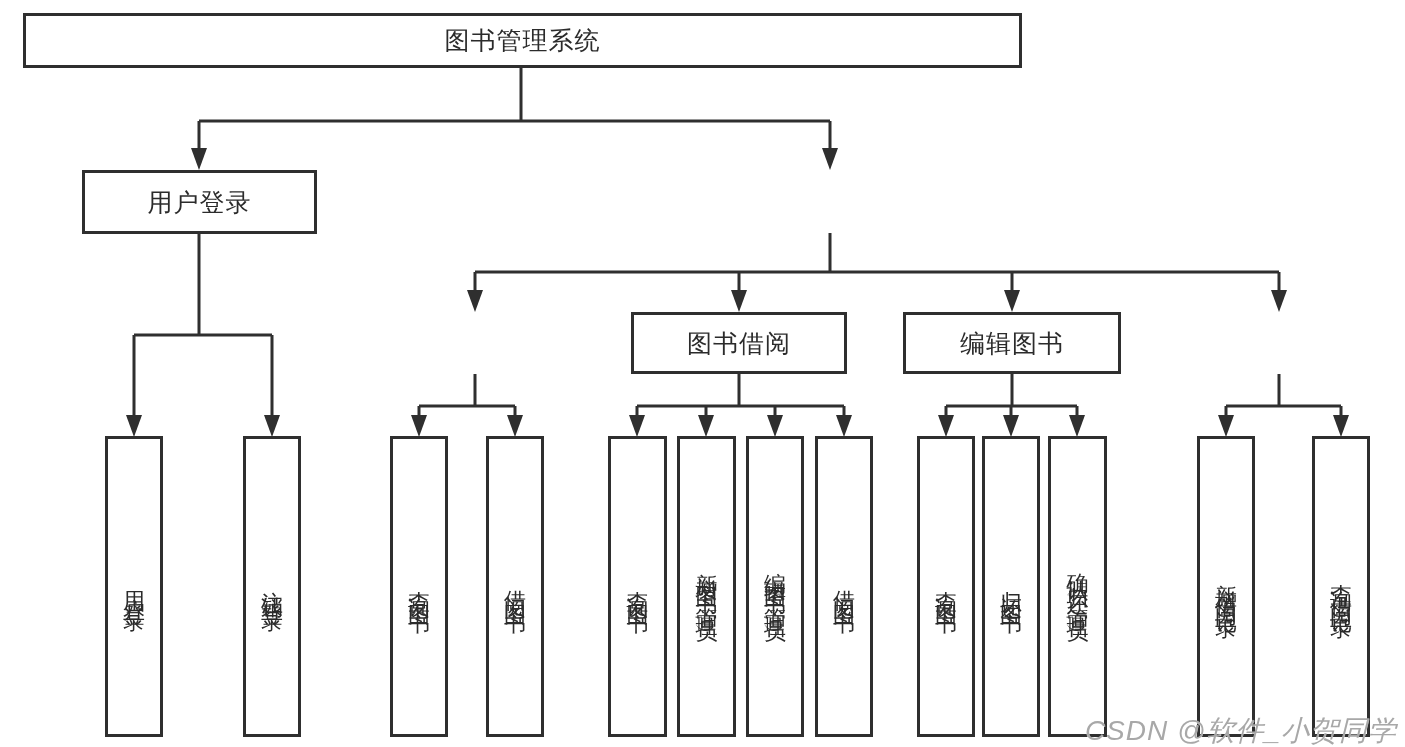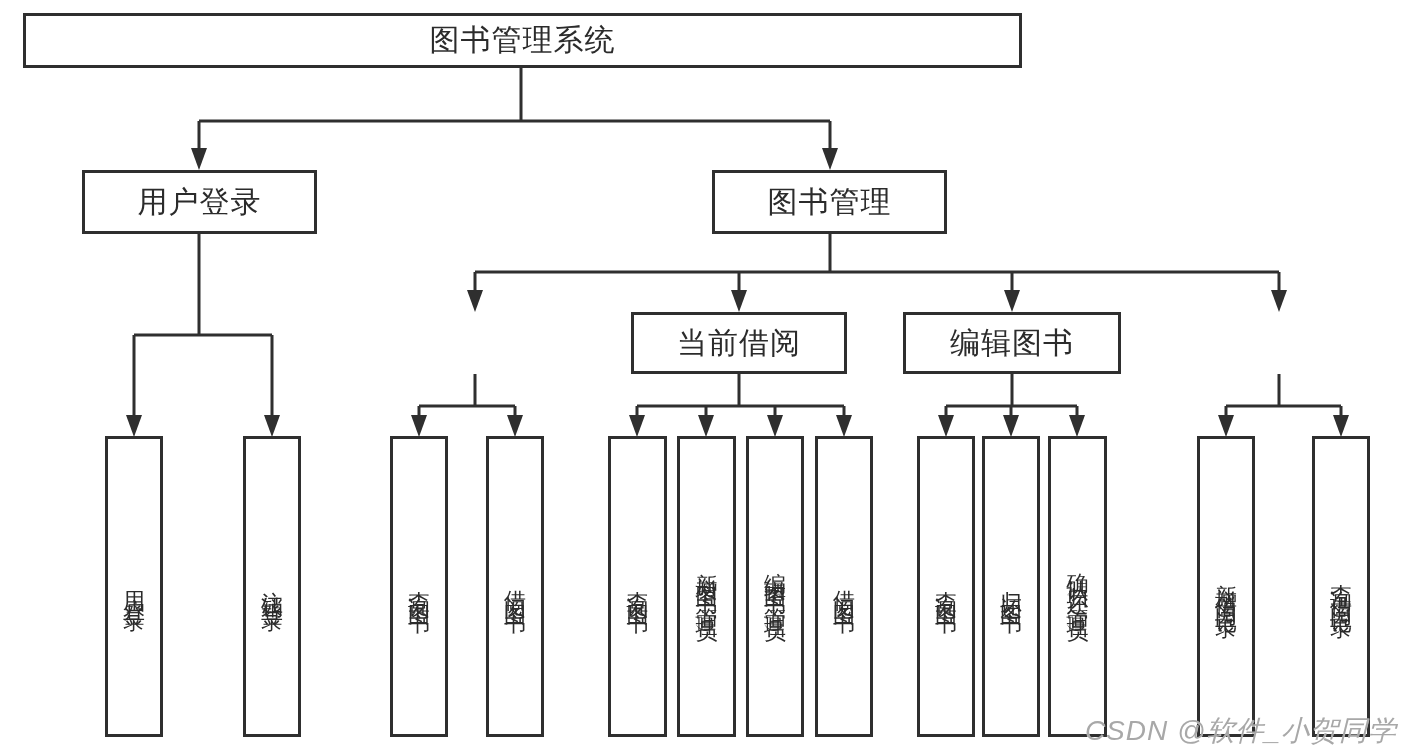--- a/index.html
+++ b/index.html
@@ -24,21 +24,21 @@
     position: absolute;
     box-sizing: border-box;
     background: #ffffff;
     border: 3px solid #2f2f2f;
     color: #2b2b2b;
     display: flex;
     align-items: center;
     justify-content: center;
     z-index: 1;
   }
-  .node-h { font-size: 30px; letter-spacing: 1px; }
+  .node-h { font-size: 25px; letter-spacing: 1px; }
   .node-v span {
     writing-mode: vertical-rl;
     text-orientation: mixed;
     font-size: 22px;
     letter-spacing: 7px;
     line-height: 1;
   }
   .watermark {
     position: absolute;
     top: 712px;
@@ -90,26 +90,23 @@
     </g>
   </svg>
 
   <div class="node node-h" style="left:23px; top:13px; width:999px; height:55px">
     <span>图书管理系统</span>
   </div>
 
   <div class="node node-h" style="left:82px; top:170px; width:235px; height:64px">
     <span>用户登录</span>
   </div>
-  <div class="node node-h" style="left:712px; top:170px; width:235px; height:64px">
-    <span>图书管理</span>
-  </div>
 
   <div class="node node-h" style="left:631px; top:312px; width:216px; height:62px">
-    <span>当前借阅</span>
+    <span>图书借阅</span>
   </div>
   <div class="node node-h" style="left:903px; top:312px; width:218px; height:62px">
     <span>编辑图书</span>
   </div>
 
   <div class="node node-v" style="left:105px; top:436px; width:58px; height:301px">
     <span>用户登录</span>
   </div>
   <div class="node node-v" style="left:243px; top:436px; width:58px; height:301px">
     <span>注销登录</span>

